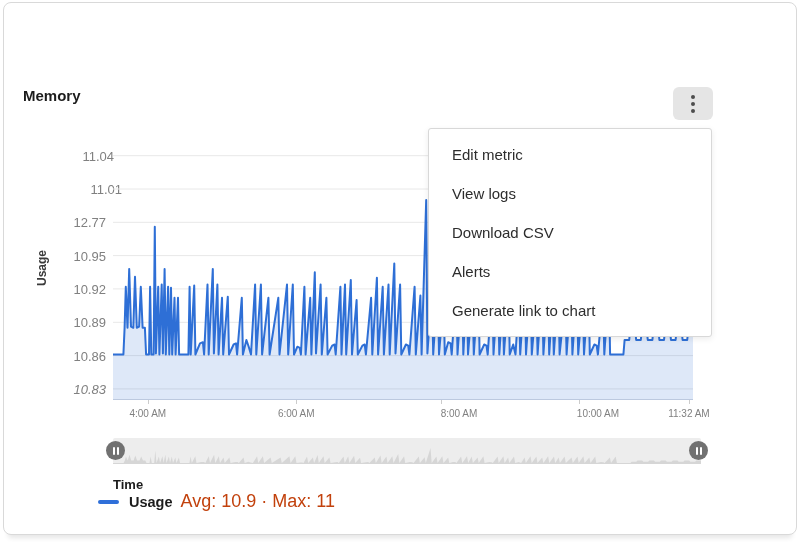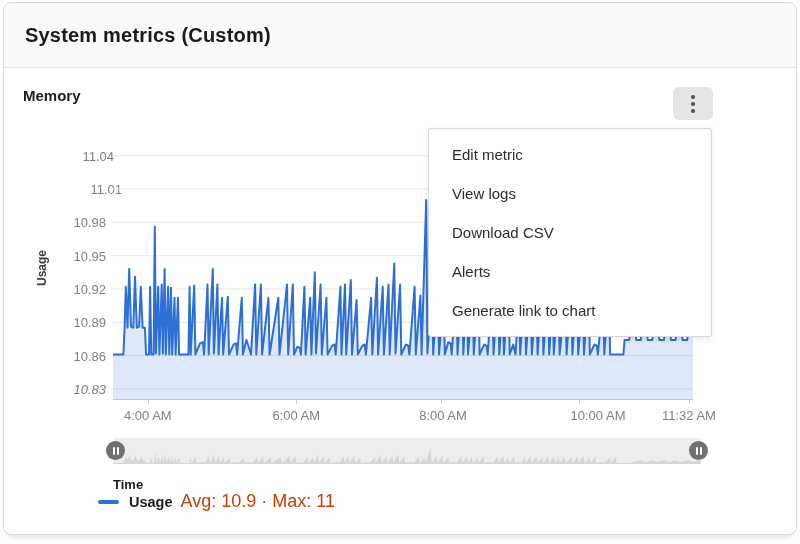--- a/index.html
+++ b/index.html
@@ -11,21 +11,21 @@
     border-radius:8px 8px 0 0;display:flex;align-items:center;}
   .panel-title{font-size:20px;font-weight:700;color:#1b1b1b;margin-left:21px;letter-spacing:.2px;}
   .chart-title{position:absolute;left:19px;top:84px;font-size:15px;font-weight:700;color:#1c1c1c;}
   .kebab{position:absolute;left:669px;top:84px;width:40px;height:33px;background:#e5e5e5;
     border:none;border-radius:6px;cursor:pointer;display:flex;align-items:center;justify-content:center;}
   .kebab-dots{display:flex;flex-direction:column;gap:3px;}
   .kebab-dots i{width:4px;height:4px;border-radius:50%;background:#4d4d4d;display:block;}
   .y-axis-title{position:absolute;left:-2px;top:258px;width:80px;text-align:center;
     transform:rotate(-90deg);font-size:12px;font-weight:700;color:#3a3a3a;}
   .ytick{position:absolute;width:50px;text-align:right;font-size:13px;color:#808080;}
-  .xtick{position:absolute;font-size:13px;color:#808080;transform:translateX(-50%);white-space:nowrap;}
+  .xtick{position:absolute;font-size:10px;color:#808080;transform:translateX(-50%);white-space:nowrap;}
   .xtickmark{position:absolute;width:1px;height:4px;background:#cccccc;}
   .plot{position:absolute;left:109px;top:146px;width:580px;height:251px;}
   .brush{position:absolute;left:109px;top:435px;width:588px;height:26px;background:#ededed;border-radius:2px;}
   .handle{position:absolute;top:3px;width:19px;height:19px;border-radius:50%;background:#717171;
     display:flex;align-items:center;justify-content:center;gap:2px;cursor:ew-resize;}
   .handle i{display:block;width:2px;height:8px;background:#ffffff;border-radius:1px;}
   .handle.left{left:-7px;}
   .handle.right{left:576px;}
   .x-axis-title{position:absolute;left:109px;top:474px;width:588px;text-align:left;
     font-size:13px;font-weight:700;color:#1c1c1c;}
@@ -35,40 +35,37 @@
   .legend-stats{font-size:18px;color:#c2410c;margin-left:8px;}
   .menu{position:absolute;left:424px;top:125px;width:284px;height:209px;background:#fff;
     border:1px solid #d8d8d8;border-radius:3px;box-shadow:0 2px 6px rgba(0,0,0,0.08);
     padding:6px 2px;box-sizing:border-box;z-index:5;}
   .menu-item{height:39px;line-height:39px;padding-left:21px;font-size:15px;color:#2d2d2d;cursor:pointer;}
 </style>
 </head>
 <body>
 
 <div class="panel">
-  <div class="panel-header">
-    <span class="panel-title">System metrics (Custom)</span>
-  </div>
 
   <div class="chart-title">Memory</div>
 
   <button class="kebab">
     <span class="kebab-dots">
         <i></i>
         <i></i>
         <i></i>
       </span>
   </button>
 
   <div class="y-axis-title">Usage</div>
 
   <div id="ytick-container">
       <div class="ytick" style="left: 60px; top: 145.664px;">11.04</div>
       <div class="ytick" style="left: 68px; top: 178.982px;">11.01</div>
-      <div class="ytick" style="left: 52px; top: 212.301px;">10.98</div>
+      <div class="ytick" style="left: 52px; top: 212.301px;">12.77</div>
       <div class="ytick" style="left: 52px; top: 245.619px;">10.95</div>
       <div class="ytick" style="left: 52px; top: 278.938px;">10.92</div>
       <div class="ytick" style="left: 52px; top: 312.257px;">10.89</div>
       <div class="ytick" style="left: 52px; top: 345.575px;">10.86</div>
       <div class="ytick" style="left: 52px; top: 378.894px; font-style: italic;">10.83</div>
     </div>
 
   <div class="plot">
     <svg id="chart-svg" width="580" height="251" viewBox="0 0 580 251" preserveAspectRatio="none">
         <line x1="0" x2="580" y1="6.7" y2="6.7" stroke="#e8e8e8" stroke-width="1"></line>
@@ -84,21 +81,21 @@
         <path d="M0.0,205.5 L10.4,205.5 L11.6,178.8 L12.8,137.7 L14.5,178.8 L16.2,119.9 L18.0,177.7 L20.3,178.8 L22.0,127.7 L23.8,178.8 L26.1,177.7 L27.8,137.7 L29.6,178.8 L31.9,178.8 L33.1,205.5 L36.0,205.5 L37.1,137.7 L38.3,205.5 L40.6,205.5 L41.8,77.7 L42.9,204.4 L45.2,137.7 L46.4,205.5 L48.7,135.5 L49.9,204.4 L51.6,119.9 L52.8,205.5 L55.1,137.7 L56.3,205.5 L58.0,138.8 L59.2,205.5 L61.5,148.8 L62.6,205.5 L65.0,148.8 L66.1,205.5 L75.4,205.5 L76.6,137.7 L77.7,205.5 L81.2,136.6 L82.4,205.5 L87.0,194.4 L89.9,193.2 L91.1,205.5 L94.5,135.5 L95.7,205.5 L99.8,119.9 L100.9,204.4 L104.4,135.5 L105.6,205.5 L109.0,148.8 L110.2,205.5 L114.8,147.7 L116.0,205.5 L120.6,195.5 L123.0,194.4 L124.1,205.5 L128.8,148.8 L129.9,205.5 L133.4,191.0 L135.7,197.7 L138.0,205.5 L142.1,135.5 L143.3,205.5 L147.9,135.5 L149.1,205.5 L155.4,148.8 L156.6,205.5 L165.3,148.8 L166.5,205.5 L174.0,135.5 L175.2,205.5 L179.8,135.5 L181.0,205.5 L184.4,197.7 L186.8,198.8 L187.9,205.5 L191.4,137.7 L192.6,205.5 L197.2,148.8 L198.4,205.5 L201.8,123.3 L203.0,204.4 L207.6,135.5 L208.8,205.5 L213.4,148.8 L214.6,205.5 L219.2,196.6 L221.6,195.5 L222.7,205.5 L227.4,137.7 L228.5,205.5 L232.0,135.5 L233.2,205.5 L237.8,131.1 L239.0,205.5 L243.6,151.0 L244.8,205.5 L249.4,196.6 L251.7,195.5 L252.9,205.5 L258.1,148.8 L259.3,205.5 L263.9,128.8 L265.1,205.5 L269.7,137.7 L270.9,205.5 L275.5,135.5 L276.7,205.5 L281.3,114.4 L282.5,204.4 L287.1,135.5 L288.3,205.5 L292.9,195.5 L295.2,196.6 L296.4,205.5 L301.6,137.7 L302.8,205.5 L307.4,146.6 L308.6,205.5 L313.2,51.1 L314.4,204.4 L319.0,137.7 L320.2,205.5 L324.8,135.5 L326.0,205.5 L330.6,148.8 L331.8,205.5 L335.2,193.2 L337.6,194.4 L338.7,205.5 L343.4,137.7 L344.5,205.5 L349.2,135.5 L350.3,205.5 L353.8,137.7 L355.0,205.5 L359.6,148.8 L360.8,205.5 L365.4,135.5 L366.6,205.5 L371.2,195.5 L373.5,196.6 L374.7,205.5 L379.3,137.7 L380.5,205.5 L385.1,135.5 L386.3,205.5 L389.8,148.8 L390.9,205.5 L395.6,137.7 L396.7,205.5 L400.2,195.5 L402.5,205.5 L406.0,148.8 L407.2,205.5 L411.8,135.5 L413.0,205.5 L417.6,137.7 L418.8,205.5 L423.4,148.8 L424.6,205.5 L429.2,135.5 L430.4,205.5 L435.0,137.7 L436.2,205.5 L439.6,148.8 L440.8,205.5 L445.4,137.7 L446.6,205.5 L452.4,148.8 L453.6,205.5 L458.2,137.7 L459.4,205.5 L464.0,135.5 L465.2,205.5 L469.8,148.8 L471.0,205.5 L475.6,137.7 L476.8,205.5 L481.4,195.5 L483.7,196.6 L484.9,205.5 L490.1,148.8 L491.3,205.5 L495.9,137.7 L497.1,205.5 L501.7,205.5 L510.4,205.5 L511.6,191.0 L516.2,191.0 L517.4,178.8 L522.0,178.8 L523.2,191.0 L527.8,191.0 L529.0,179.9 L533.6,179.9 L534.8,191.0 L539.4,191.0 L540.6,177.7 L545.2,177.7 L546.4,191.0 L551.0,191.0 L552.2,179.9 L556.8,179.9 L558.0,191.0 L562.6,191.0 L563.8,178.8 L568.4,178.8 L569.6,191.0 L574.2,191.0 L575.4,179.9 L580.0,179.9" fill="none" stroke="#2e6fd6" stroke-width="2" stroke-linejoin="round"></path>
       </svg>
   </div>
 
   <div id="xtick-container">
       <div class="xtickmark" style="left: 143.8px; top: 397px;"></div>
       <div class="xtick" style="left: 143.8px; top: 405px;">4:00 AM</div>
       <div class="xtickmark" style="left: 292.28px; top: 397px;"></div>
       <div class="xtick" style="left: 292.28px; top: 405px;">6:00 AM</div>
       <div class="xtickmark" style="left: 437.28px; top: 397px;"></div>
-      <div class="xtick" style="left: 439px; top: 405px;">8:00 AM</div>
+      <div class="xtick" style="left: 455px; top: 405px;">8:00 AM</div>
       <div class="xtickmark" style="left: 574.74px; top: 397px;"></div>
       <div class="xtick" style="left: 594px; top: 405px;">10:00 AM</div>
       <div class="xtickmark" style="left: 684.94px; top: 397px;"></div>
       <div class="xtick" style="left: 684.94px; top: 405px;">11:32 AM</div>
     </div>
 
   <div class="brush">
     <svg id="brush-svg" width="588" height="26" viewBox="0 0 588 26" preserveAspectRatio="none">
         <path d="M0.0,25.1 L10.6,25.1 L11.8,22.5 L12.9,18.4 L14.7,22.5 L16.5,16.7 L18.2,22.4 L20.6,22.5 L22.3,17.4 L24.1,22.5 L26.5,22.4 L28.2,18.4 L30.0,22.5 L32.3,22.5 L33.5,25.1 L36.5,25.1 L37.6,18.4 L38.8,25.1 L41.2,25.1 L42.3,12.5 L43.5,25.0 L45.9,18.4 L47.0,25.1 L49.4,18.2 L50.6,25.0 L52.3,16.7 L53.5,25.1 L55.9,18.4 L57.0,25.1 L58.8,18.5 L60.0,25.1 L62.3,19.5 L63.5,25.1 L65.9,19.5 L67.0,25.1 L76.4,25.1 L77.6,18.4 L78.8,25.1 L82.3,18.3 L83.5,25.1 L88.2,24.0 L91.1,23.9 L92.3,25.1 L95.8,18.2 L97.0,25.1 L101.1,16.7 L102.3,25.0 L105.8,18.2 L107.0,25.1 L110.5,19.5 L111.7,25.1 L116.4,19.4 L117.6,25.1 L122.3,24.1 L124.7,24.0 L125.8,25.1 L130.5,19.5 L131.7,25.1 L135.2,23.7 L137.6,24.4 L139.9,25.1 L144.1,18.2 L145.2,25.1 L149.9,18.2 L151.1,25.1 L157.6,19.5 L158.8,25.1 L167.6,19.5 L168.8,25.1 L176.4,18.2 L177.6,25.1 L182.3,18.2 L183.5,25.1 L187.0,24.4 L189.3,24.5 L190.5,25.1 L194.0,18.4 L195.2,25.1 L199.9,19.5 L201.1,25.1 L204.6,17.0 L205.8,25.0 L210.5,18.2 L211.7,25.1 L216.4,19.5 L217.6,25.1 L222.3,24.2 L224.6,24.1 L225.8,25.1 L230.5,18.4 L231.7,25.1 L235.2,18.2 L236.4,25.1 L241.1,17.8 L242.3,25.1 L247.0,19.7 L248.1,25.1 L252.8,24.2 L255.2,24.1 L256.4,25.1 L261.7,19.5 L262.8,25.1 L267.5,17.6 L268.7,25.1 L273.4,18.4 L274.6,25.1 L279.3,18.2 L280.5,25.1 L285.2,16.1 L286.4,25.0 L291.1,18.2 L292.2,25.1 L296.9,24.1 L299.3,24.2 L300.5,25.1 L305.8,18.4 L306.9,25.1 L311.6,19.3 L312.8,25.1 L317.5,9.9 L318.7,25.0 L323.4,18.4 L324.6,25.1 L329.3,18.2 L330.5,25.1 L335.2,19.5 L336.3,25.1 L339.9,23.9 L342.2,24.0 L343.4,25.1 L348.1,18.4 L349.3,25.1 L354.0,18.2 L355.2,25.1 L358.7,18.4 L359.9,25.1 L364.6,19.5 L365.7,25.1 L370.4,18.2 L371.6,25.1 L376.3,24.1 L378.7,24.2 L379.8,25.1 L384.6,18.4 L385.7,25.1 L390.4,18.2 L391.6,25.1 L395.1,19.5 L396.3,25.1 L401.0,18.4 L402.2,25.1 L405.7,24.1 L408.1,25.1 L411.6,19.5 L412.8,25.1 L417.5,18.2 L418.7,25.1 L423.4,18.4 L424.5,25.1 L429.2,19.5 L430.4,25.1 L435.1,18.2 L436.3,25.1 L441.0,18.4 L442.2,25.1 L445.7,19.5 L446.9,25.1 L451.6,18.4 L452.8,25.1 L458.6,19.5 L459.8,25.1 L464.5,18.4 L465.7,25.1 L470.4,18.2 L471.6,25.1 L476.3,19.5 L477.5,25.1 L482.2,18.4 L483.3,25.1 L488.0,24.1 L490.4,24.2 L491.6,25.1 L496.9,19.5 L498.0,25.1 L502.7,18.4 L503.9,25.1 L508.6,25.1 L517.4,25.1 L518.6,23.7 L523.3,23.7 L524.5,22.5 L529.2,22.5 L530.4,23.7 L535.1,23.7 L536.3,22.6 L541.0,22.6 L542.1,23.7 L546.8,23.7 L548.0,22.4 L552.7,22.4 L553.9,23.7 L558.6,23.7 L559.8,22.6 L564.5,22.6 L565.7,23.7 L570.4,23.7 L571.5,22.5 L576.2,22.5 L577.4,23.7 L582.1,23.7 L583.3,22.6 L588.0,22.6 L588,26 L0,26 Z" fill="#d6d6d6" stroke="none"></path>
       </svg>

